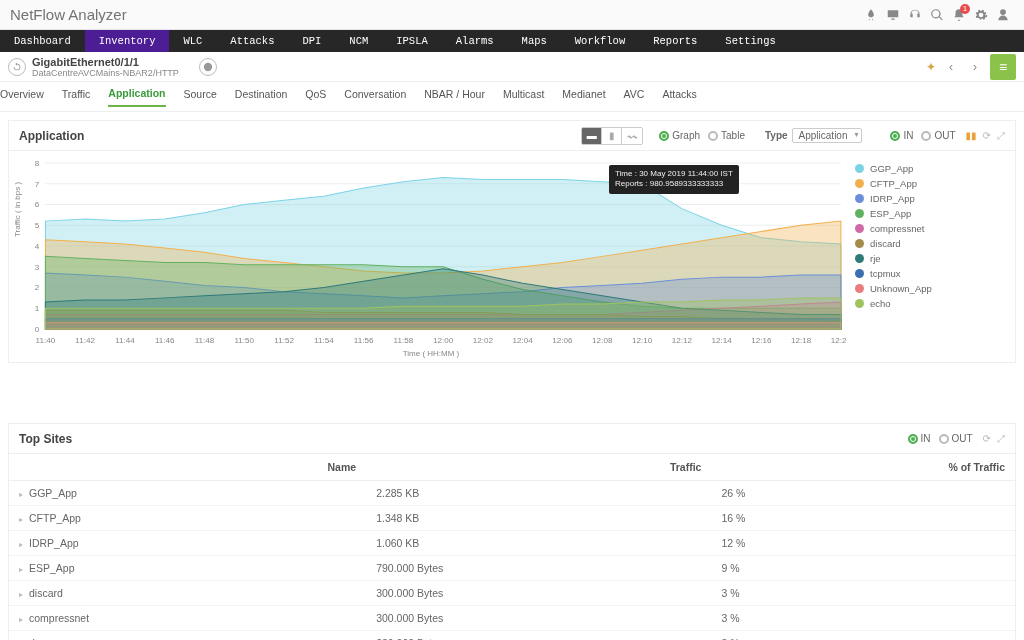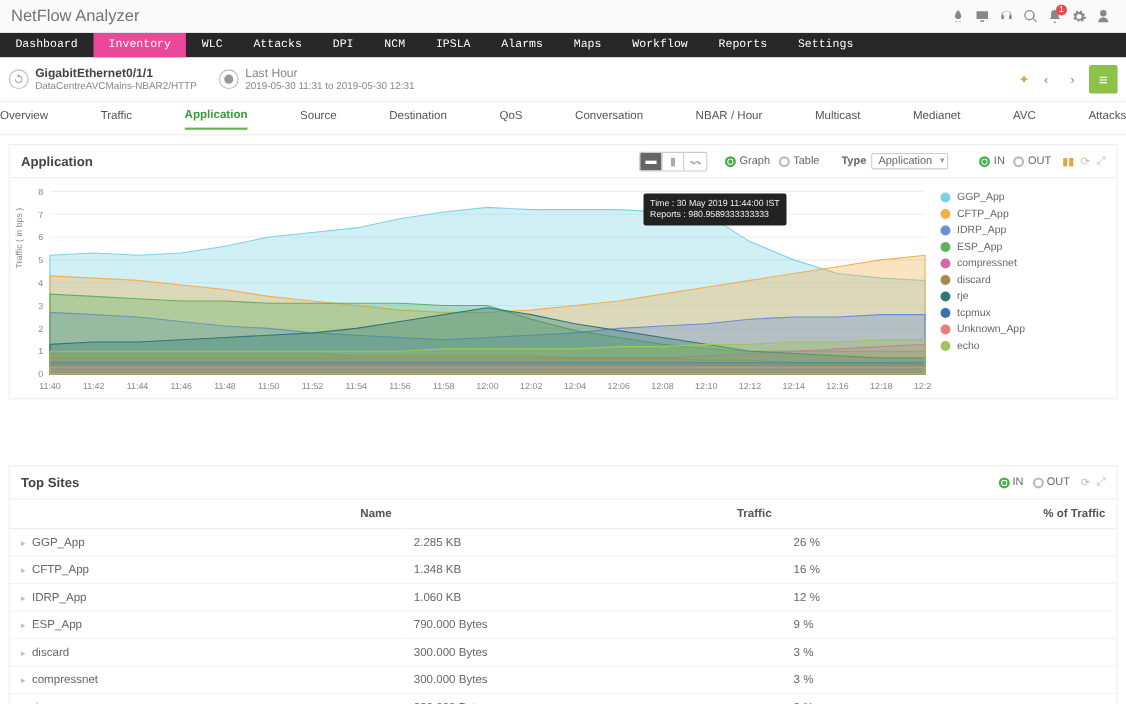--- a/index.html
+++ b/index.html
@@ -7,32 +7,32 @@
   
   .brandbar{height:30px;display:flex;align-items:center;padding:0 10px;border-bottom:1px solid #e5e5e5;background:#fafafa;}
   .brandbar .title{font-size:15px;color:#737373;font-weight:500;}
   .brandbar .spacer{flex:1;}
   .brandbar .ticon{width:22px;height:22px;display:flex;align-items:center;justify-content:center;color:#888;position:relative;}
   .brandbar .ticon svg{width:14px;height:14px;fill:#888;}
   .badge{position:absolute;top:0;right:0;background:#e94b4b;color:#fff;border-radius:7px;font-size:8px;width:10px;height:10px;display:flex;align-items:center;justify-content:center;}
   
   .mainnav{height:22px;background:#272727;display:flex;}
   .mainnav a{color:#fff;font-size:10.5px;padding:0 14px;display:flex;align-items:center;text-decoration:none;font-family:Liberation Mono, monospace;}
-  .mainnav a.active{background:#ec4899;}
-  
-  .ctxbar{height:41px;display:flex;align-items:center;padding:0 8px;border-bottom:1px solid #eee;gap:6px;}
+  .mainnav a.active{background:#4c1d95;}
+  
+  .ctxbar{height:30px;display:flex;align-items:center;padding:0 8px;border-bottom:1px solid #eee;gap:6px;}
   .ctxbar .round{width:18px;height:18px;border:1px solid #bbb;border-radius:50%;display:flex;align-items:center;justify-content:center;color:#999;}
   .ctxbar .round svg{width:10px;height:10px;fill:#999;}
   .ctxbar .twoline .l1{font-size:11px;font-weight:600;color:#444;}
   .ctxbar .twoline .l2{font-size:9px;color:#888;}
   .ctxbar .spacer{flex:1;}
   .ctxbar .arrow{width:18px;height:18px;display:flex;align-items:center;justify-content:center;color:#888;font-size:12px;}
   .ctxbar .burger{width:26px;height:26px;background:#8bc34a;display:flex;align-items:center;justify-content:center;color:#fff;font-size:14px;border-radius:2px;}
   
-  .subnav{height:30px;display:flex;justify-content:space-between;gap:18px;border-bottom:1px solid #eee;align-items:center;}
+  .subnav{height:30px;display:flex;justify-content:flex-start;gap:18px;border-bottom:1px solid #eee;align-items:center;}
   .subnav a{font-size:10.5px;color:#555;text-decoration:none;padding-bottom:6px;}
   .subnav a.active{color:#3a9a3a;border-bottom:2px solid #6bb34a;font-weight:600;}
   
   .panel{margin:8px 8px 16px;border:1px solid #eee;}
   .panel-head{display:flex;align-items:center;height:30px;padding:0 10px;border-bottom:1px solid #eee;}
   .panel-head .pt{font-size:12px;font-weight:600;color:#444;}
   .panel-head .spacer{flex:1;}
   .btngroup{display:flex;border:1px solid #ccc;border-radius:2px;overflow:hidden;margin-right:8px;}
   .btngroup span{width:20px;height:16px;display:flex;align-items:center;justify-content:center;font-size:10px;color:#aaa;border-right:1px solid #ccc;}
   .btngroup span:last-child{border-right:none;}
@@ -47,21 +47,21 @@
   
   .chartwrap{display:flex;padding:6px 10px 4px 6px;gap:8px;}
   .chartbox{flex:1;position:relative;}
   .ylabel{position:absolute;left:-2px;top:40%;transform:rotate(-90deg);transform-origin:left top;font-size:8px;color:#888;}
   svg.chart{width:100%;height:190px;display:block;}
   .grid line{stroke:#eee;stroke-width:1;}
   .axis text{font-size:8px;fill:#888;}
   .legend{width:150px;padding-top:4px;}
   .legend .li{display:flex;align-items:center;gap:6px;height:15px;font-size:9.5px;color:#666;}
   .legend .sw{width:9px;height:9px;border-radius:50%;}
-  .tooltip{position:absolute;left:570px;top:8px;background:#222;color:#eee;font-size:8px;padding:4px 6px;border-radius:2px;line-height:1.3;white-space:nowrap;}
+  .tooltip{position:absolute;left:594px;top:8px;background:#222;color:#eee;font-size:8px;padding:4px 6px;border-radius:2px;line-height:1.3;white-space:nowrap;}
   .xcaption{text-align:center;font-size:8px;color:#888;margin-top:2px;}
   
   table{width:100%;border-collapse:collapse;font-size:10.5px;}
   th{text-align:right;font-weight:600;color:#555;padding:7px 10px;border-bottom:1px solid #eee;}
   td{padding:6px 10px;border-bottom:1px solid #f3f3f3;color:#666;}
   td.caret::before{content:"▸";color:#bbb;margin-right:6px;font-size:8px;}
 </style>
 </head>
 <body>
 
@@ -129,24 +129,20 @@
     </span>
   <div class="twoline">
     <div class="l1">GigabitEthernet0/1/1</div>
     <div class="l2">DataCentreAVCMains-NBAR2/HTTP</div>
   </div>
   <span class="round" style="margin-left:14px">
       <svg viewBox="0 0 24 24">
         <path d="M12 2a10 10 0 100 20 10 10 0 000-20zm1 5h-2v6l5 3 1-1.7-4-2.3z"></path>
       </svg>
     </span>
-  <div class="twoline">
-    <div class="l1" style="font-weight:400;color:#888">Last Hour</div>
-    <div class="l2">2019-05-30 11:31 to 2019-05-30 12:31</div>
-  </div>
   <span class="spacer"></span>
   <span class="ticon" style="color:#d9a64a">✦</span>
   <span class="arrow">‹</span>
   <span class="arrow">›</span>
   <span class="burger">≡</span>
 </div>
 
 <div class="subnav" id="subnav">
     <a href="#">Overview</a>
     <a href="#">Traffic</a>
@@ -239,20 +235,21 @@
           <path d="M30,172 L30,82.775 L69.2,84.85 L108.4,86.92500000000001 L147.6,91.07499999999999 L186.8,95.225 L226,101.44999999999999 L265.2,105.6 L304.4,109.75 L343.6,113.9 L382.8,115.975 L422,115.975 L461.2,113.9 L500.4,109.75 L539.6,105.6 L578.8,99.375 L618,93.15 L657.2,86.92500000000001 L696.4,80.69999999999999 L735.6,74.475 L774.8,68.25 L814,64.1 L814,172 Z" fill="#f2b04c" fill-opacity="0.35" stroke="#f2b04c" stroke-width="1"></path>
           <path d="M30,172 L30,115.975 L69.2,118.05000000000001 L108.4,120.125 L147.6,124.275 L186.8,128.425 L226,130.5 L265.2,134.65 L304.4,136.725 L343.6,138.8 L382.8,140.875 L422,138.8 L461.2,136.725 L500.4,134.65 L539.6,130.5 L578.8,128.425 L618,126.35 L657.2,122.19999999999999 L696.4,120.125 L735.6,120.125 L774.8,118.05000000000001 L814,118.05000000000001 L814,172 Z" fill="#6a8fd8" fill-opacity="0.35" stroke="#6a8fd8" stroke-width="1"></path>
           <path d="M30,172 L30,99.375 L69.2,101.44999999999999 L108.4,103.525 L147.6,105.6 L186.8,105.6 L226,107.67500000000001 L265.2,107.67500000000001 L304.4,107.67500000000001 L343.6,107.67500000000001 L382.8,109.75 L422,109.75 L461.2,122.19999999999999 L500.4,132.575 L539.6,138.8 L578.8,145.025 L618,149.175 L657.2,151.25 L696.4,151.25 L735.6,151.25 L774.8,151.25 L814,151.25 L814,172 Z" fill="#62b160" fill-opacity="0.35" stroke="#62b160" stroke-width="1"></path>
           <path d="M30,172 L30,157.475 L69.2,157.475 L108.4,157.475 L147.6,157.475 L186.8,157.475 L226,157.475 L265.2,157.475 L304.4,157.475 L343.6,157.475 L382.8,157.475 L422,157.475 L461.2,157.475 L500.4,157.475 L539.6,157.475 L578.8,157.475 L618,155.4 L657.2,153.325 L696.4,151.25 L735.6,149.175 L774.8,147.1 L814,145.025 L814,172 Z" fill="#d06aa7" fill-opacity="0.35" stroke="#d06aa7" stroke-width="1"></path>
           <path d="M30,172 L30,153.325 L69.2,153.325 L108.4,153.325 L147.6,153.325 L186.8,153.325 L226,153.325 L265.2,153.325 L304.4,155.4 L343.6,155.4 L382.8,155.4 L422,155.4 L461.2,155.4 L500.4,157.475 L539.6,157.475 L578.8,157.475 L618,159.55 L657.2,159.55 L696.4,161.625 L735.6,161.625 L774.8,161.625 L814,163.7 L814,172 Z" fill="#a38b4a" fill-opacity="0.35" stroke="#a38b4a" stroke-width="1"></path>
           <path d="M30,172 L30,145.025 L69.2,142.95 L108.4,142.95 L147.6,140.875 L186.8,138.8 L226,136.725 L265.2,134.65 L304.4,130.5 L343.6,124.275 L382.8,118.05000000000001 L422,111.82499999999999 L461.2,118.05000000000001 L500.4,126.35 L539.6,132.575 L578.8,138.8 L618,145.025 L657.2,151.25 L696.4,153.325 L735.6,155.4 L774.8,157.475 L814,157.475 L814,172 Z" fill="#2f7a78" fill-opacity="0.35" stroke="#2f7a78" stroke-width="1"></path>
           <path d="M30,172 L30,161.625 L69.2,161.625 L108.4,161.625 L147.6,161.625 L186.8,161.625 L226,161.625 L265.2,161.625 L304.4,161.625 L343.6,161.625 L382.8,161.625 L422,161.625 L461.2,161.625 L500.4,161.625 L539.6,161.625 L578.8,161.625 L618,161.625 L657.2,161.625 L696.4,161.625 L735.6,161.625 L774.8,161.625 L814,161.625 L814,172 Z" fill="#3a6fb0" fill-opacity="0.35" stroke="#3a6fb0" stroke-width="1"></path>
           <path d="M30,172 L30,165.775 L69.2,165.775 L108.4,165.775 L147.6,165.775 L186.8,165.775 L226,165.775 L265.2,165.775 L304.4,165.775 L343.6,165.775 L382.8,165.775 L422,165.775 L461.2,165.775 L500.4,165.775 L539.6,165.775 L578.8,165.775 L618,165.775 L657.2,165.775 L696.4,165.775 L735.6,165.775 L774.8,165.775 L814,165.775 L814,172 Z" fill="#e97d7d" fill-opacity="0.35" stroke="#e97d7d" stroke-width="1"></path>
           <path d="M30,172 L30,151.25 L69.2,151.25 L108.4,151.25 L147.6,151.25 L186.8,151.25 L226,151.25 L265.2,151.25 L304.4,151.25 L343.6,151.25 L382.8,149.175 L422,149.175 L461.2,149.175 L500.4,149.175 L539.6,147.1 L578.8,147.1 L618,145.025 L657.2,145.025 L696.4,142.95 L735.6,142.95 L774.8,140.875 L814,140.875 L814,172 Z" fill="#9ec45e" fill-opacity="0.35" stroke="#9ec45e" stroke-width="1"></path>
         </svg>
+      <div class="xcaption">Time ( HH:MM )</div>
       <div class="tooltip">
         <div>Time : 30 May 2019 11:44:00 IST</div>
         <div>Reports : 980.9589333333333</div>
       </div>
     </div>
     <div class="legend" id="legend">
         <div class="li">
           <span class="sw" style="background:#7bd3e6"></span>
           <span>GGP_App</span>
         </div>

